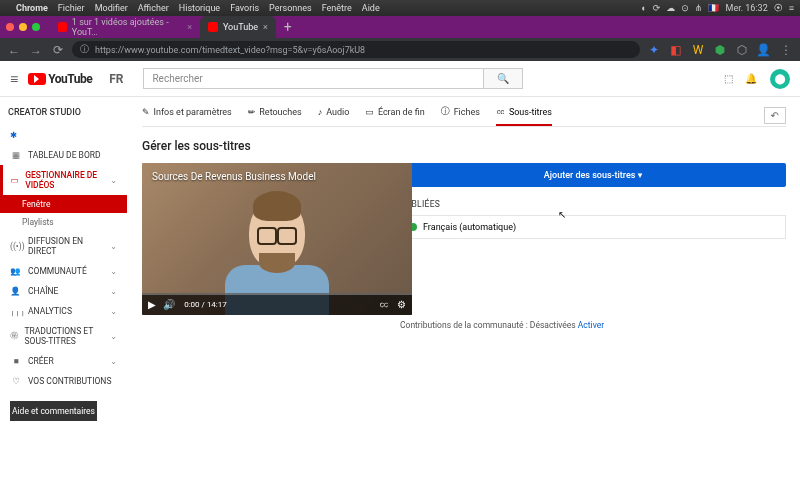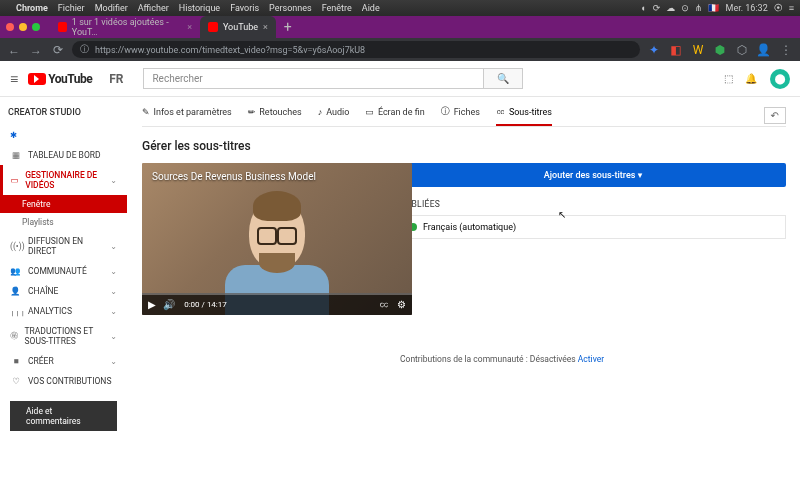--- a/index.html
+++ b/index.html
@@ -49,21 +49,21 @@
   .sidebar { width:128px; border-right:1px solid transparent; padding:6px 0; background:#fff; }
   .sidebar h4 { font-size:9px; color:#333; padding:4px 8px 8px; font-weight:500; }
   .side-item { display:flex; align-items:center; gap:6px; padding:5px 10px; font-size:8.5px; color:#333; text-transform:uppercase; position:relative; }
   .side-item .chev { margin-left:auto; color:#888; font-size:8px; }
   .side-item.beta { color:#065fd4; font-weight:500; text-transform:none; font-size:8.5px; line-height:1.2; }
   .side-item.active-section { color:#cc0000; font-weight:500; border-left:3px solid #cc0000; padding-left:7px; }
   .side-sub { background:#cc0000; color:#fff; font-size:8.5px; padding:4px 10px 4px 22px; }
   .side-sub.plain { background:transparent; color:#666; }
   .side-item .ico { width:12px; display:inline-block; text-align:center; color:#666; }
   .side-item.active-section .ico{color:#cc0000}
-  .help-btn { margin:10px; background:#333; color:#fff; font-size:8.5px; padding:5px 16px; display:inline-block; }
+  .help-btn { margin:10px; background:#333; color:#fff; font-size:8.5px; padding:5px 2px; display:inline-block; }
 
   .main { flex:1; padding:0 14px 10px; overflow:hidden; }
   .tabbar { display:flex; gap:16px; border-bottom:1px solid #e5e5e5; padding:8px 0 0; align-items:center; }
   .tabbar .t { display:flex; align-items:center; gap:4px; font-size:9px; color:#333; padding-bottom:6px; border-bottom:2px solid transparent; }
   .tabbar .t.active { border-bottom-color:#cc0000; color:#000; }
   .tabbar .undo { margin-left:auto; border:1px solid #ccc; padding:2px 6px; color:#666; font-size:10px; }
 
   h2.section { font-size:12px; font-weight:500; margin:12px 0 10px; color:#222; }
 
   .content { display:flex; gap:14px; }
@@ -83,21 +83,21 @@
   .controls .prog { position:absolute; top:0; left:0; right:0; height:2px; background:rgba(255,255,255,.3); }
   .controls .ico{font-size:10px}
   .controls .time{font-size:8px}
   .controls .spacer{flex:1}
 
   .rightcol { flex:1; }
   .addbtn { background:#065fd4; color:#fff; text-align:center; padding:7px; font-size:9px; font-weight:500; border-radius:2px; }
   .pub-label { font-size:8.5px; color:#333; text-transform:uppercase; margin:12px 0 6px; letter-spacing:.3px; }
   .pub-row { border:1px solid #e5e5e5; padding:6px 8px; font-size:9px; display:flex; align-items:center; gap:6px; }
   .pub-row .dotg { width:8px; height:8px; border-radius:50%; background:#2ba640; }
-  .meta { margin-top:114px; font-size:8.5px; color:#555; line-height:1.5; }
+  .meta { margin-top:80px; font-size:8.5px; color:#555; line-height:1.5; }
   .meta a { color:#065fd4; text-decoration:none; }
   .cursor { position:absolute; font-size:10px; color:#000; }
 </style>
 </head>
 <body>
 
 <div class="mac-menubar">
   <span class="apple"></span>
   <b>Chrome</b>
   <span>Fichier</span>

